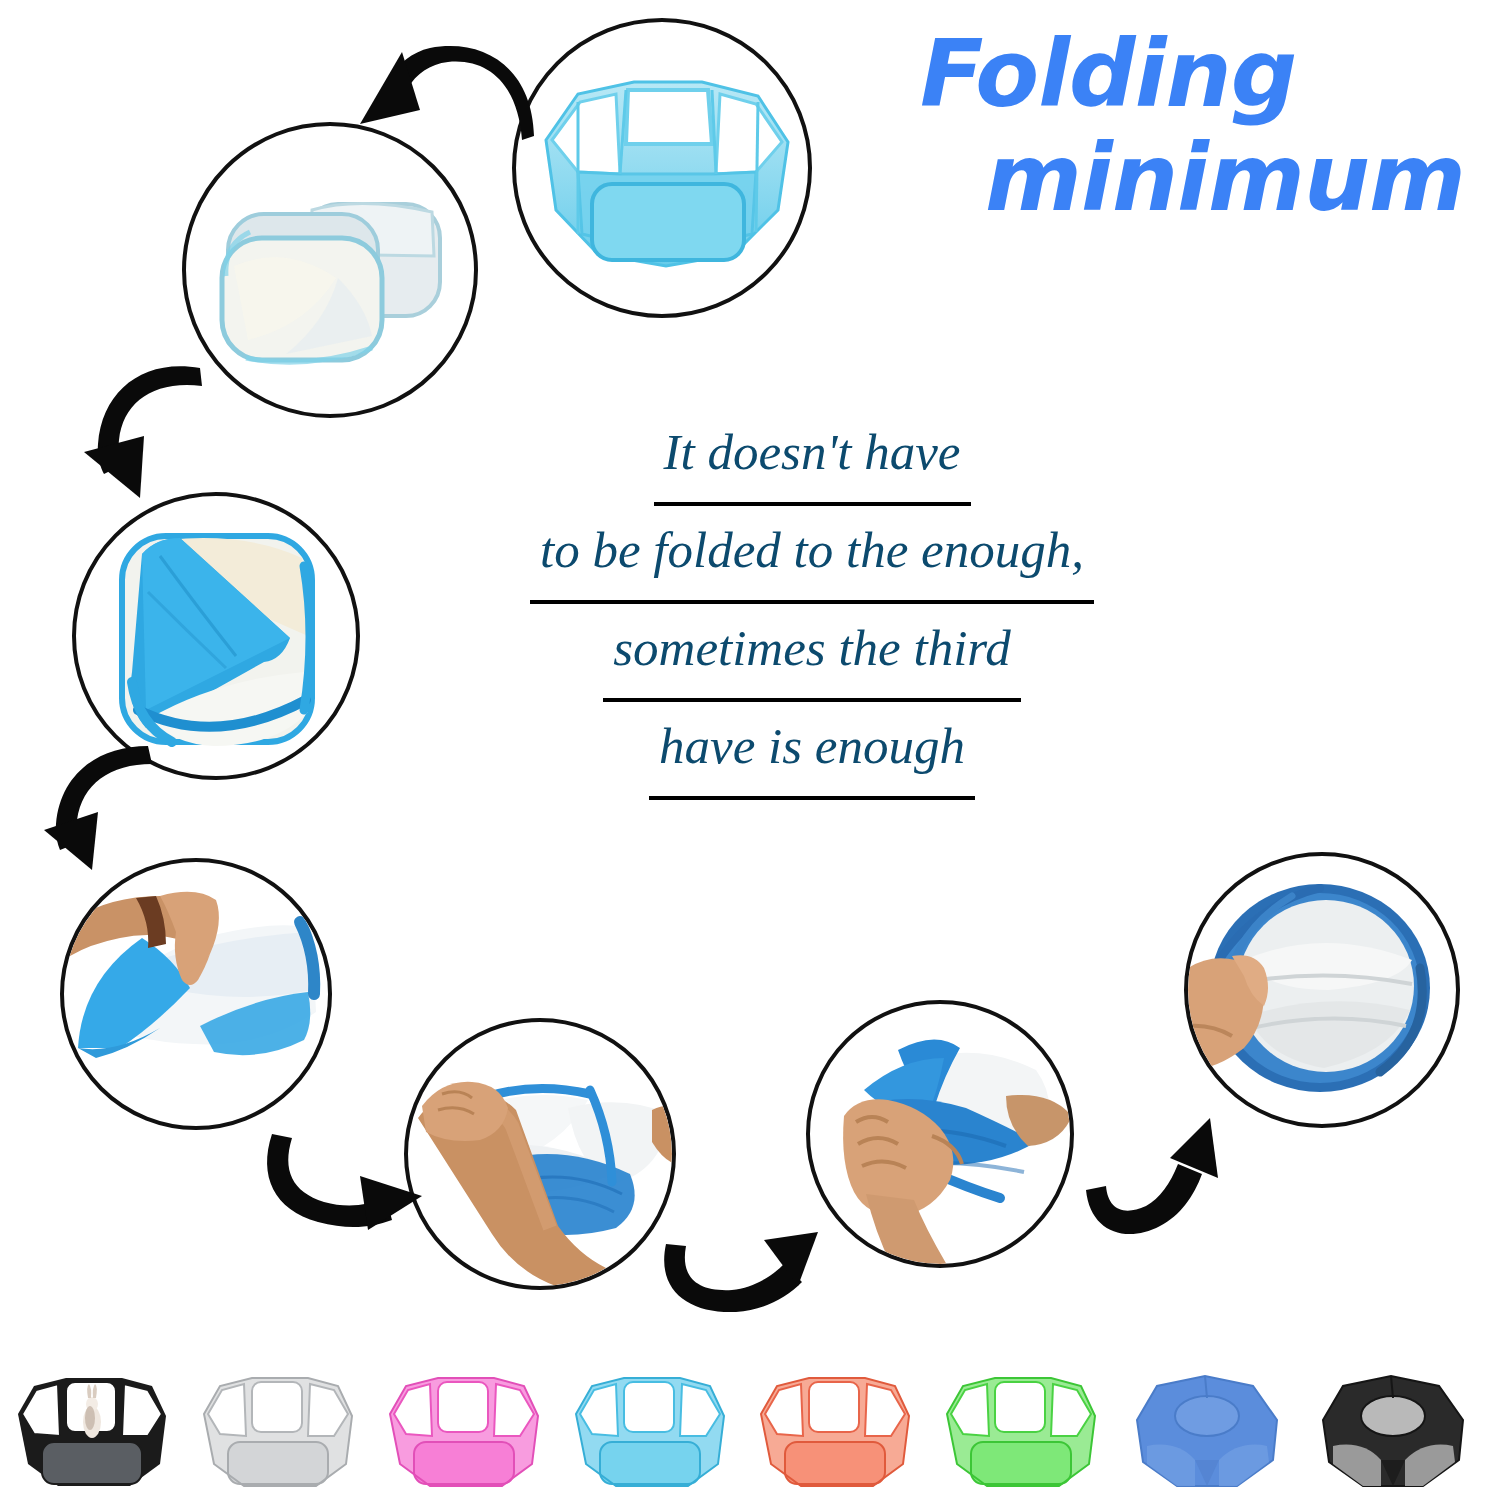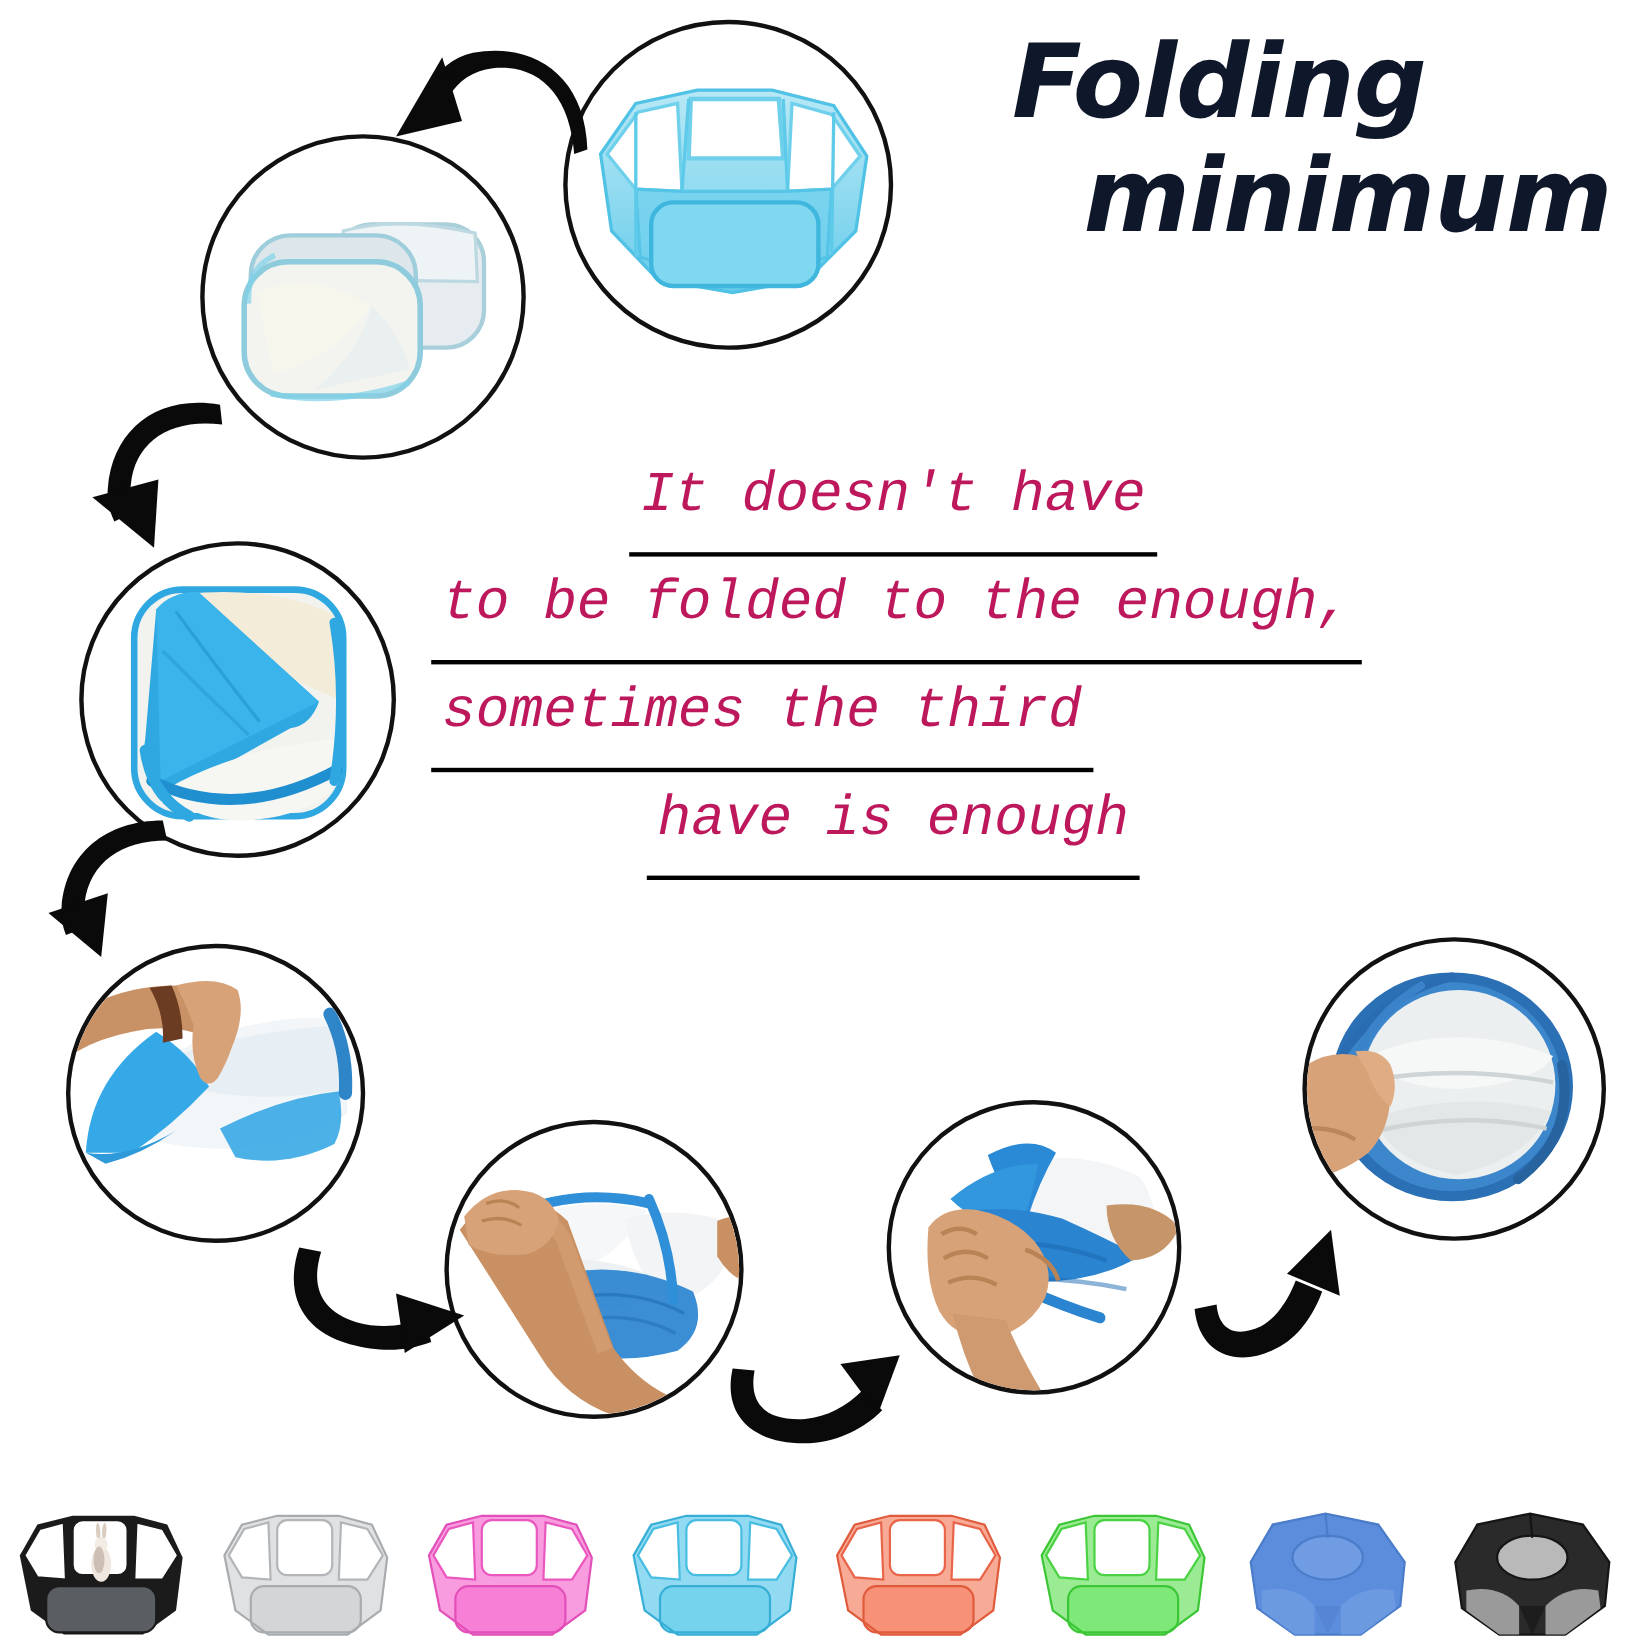--- a/index.html
+++ b/index.html
@@ -36,53 +36,53 @@
 
   
   .arrow {
     position: absolute;
   }
   .arrow svg { display:block; }
 
   
   .title {
     position: absolute;
-    color: #0f172a;
+    color: #3b82f6;
     font-family: "DejaVu Sans", sans-serif;
     font-style: italic;
     font-weight: 700;
     letter-spacing: -1px;
   }
   .title .l1 { display:block; font-size: 93px; line-height: 104px; text-align: left; }
   .title .l2 { display:block; font-size: 93px; line-height: 104px; text-align: right; }
 
   .bodytext {
     position: absolute;
-    color: #be185d;
-    font-family: Liberation Mono, monospace;
+    color: #0c4a6e;
+    font-family: Liberation Serif, serif;
     font-style: italic;
     font-weight: 400;
     width: 840px;
     text-align: center;
   }
   .bodytext .bl {
     display: block;
     font-size: 51px;
     line-height: 88px;
     white-space: nowrap;
     position: relative;
   }
   .bodytext .bl > span.txt {
     display: inline-block;
     border-bottom: 4px solid #000;
     padding: 0 10px 6px 10px;
   }
   .bl.l-1 { text-align: center; }
   .bl.l-2 { text-align: center; }
-  .bl.l-3 { text-align: left; }
+  .bl.l-3 { text-align: center; }
   .bl.l-4 { text-align: center; }
 
   
   .variants {
     position: absolute;
     left: 0;
     top: 1340px;
     width: 1485px;
     height: 160px;
     display: flex;

